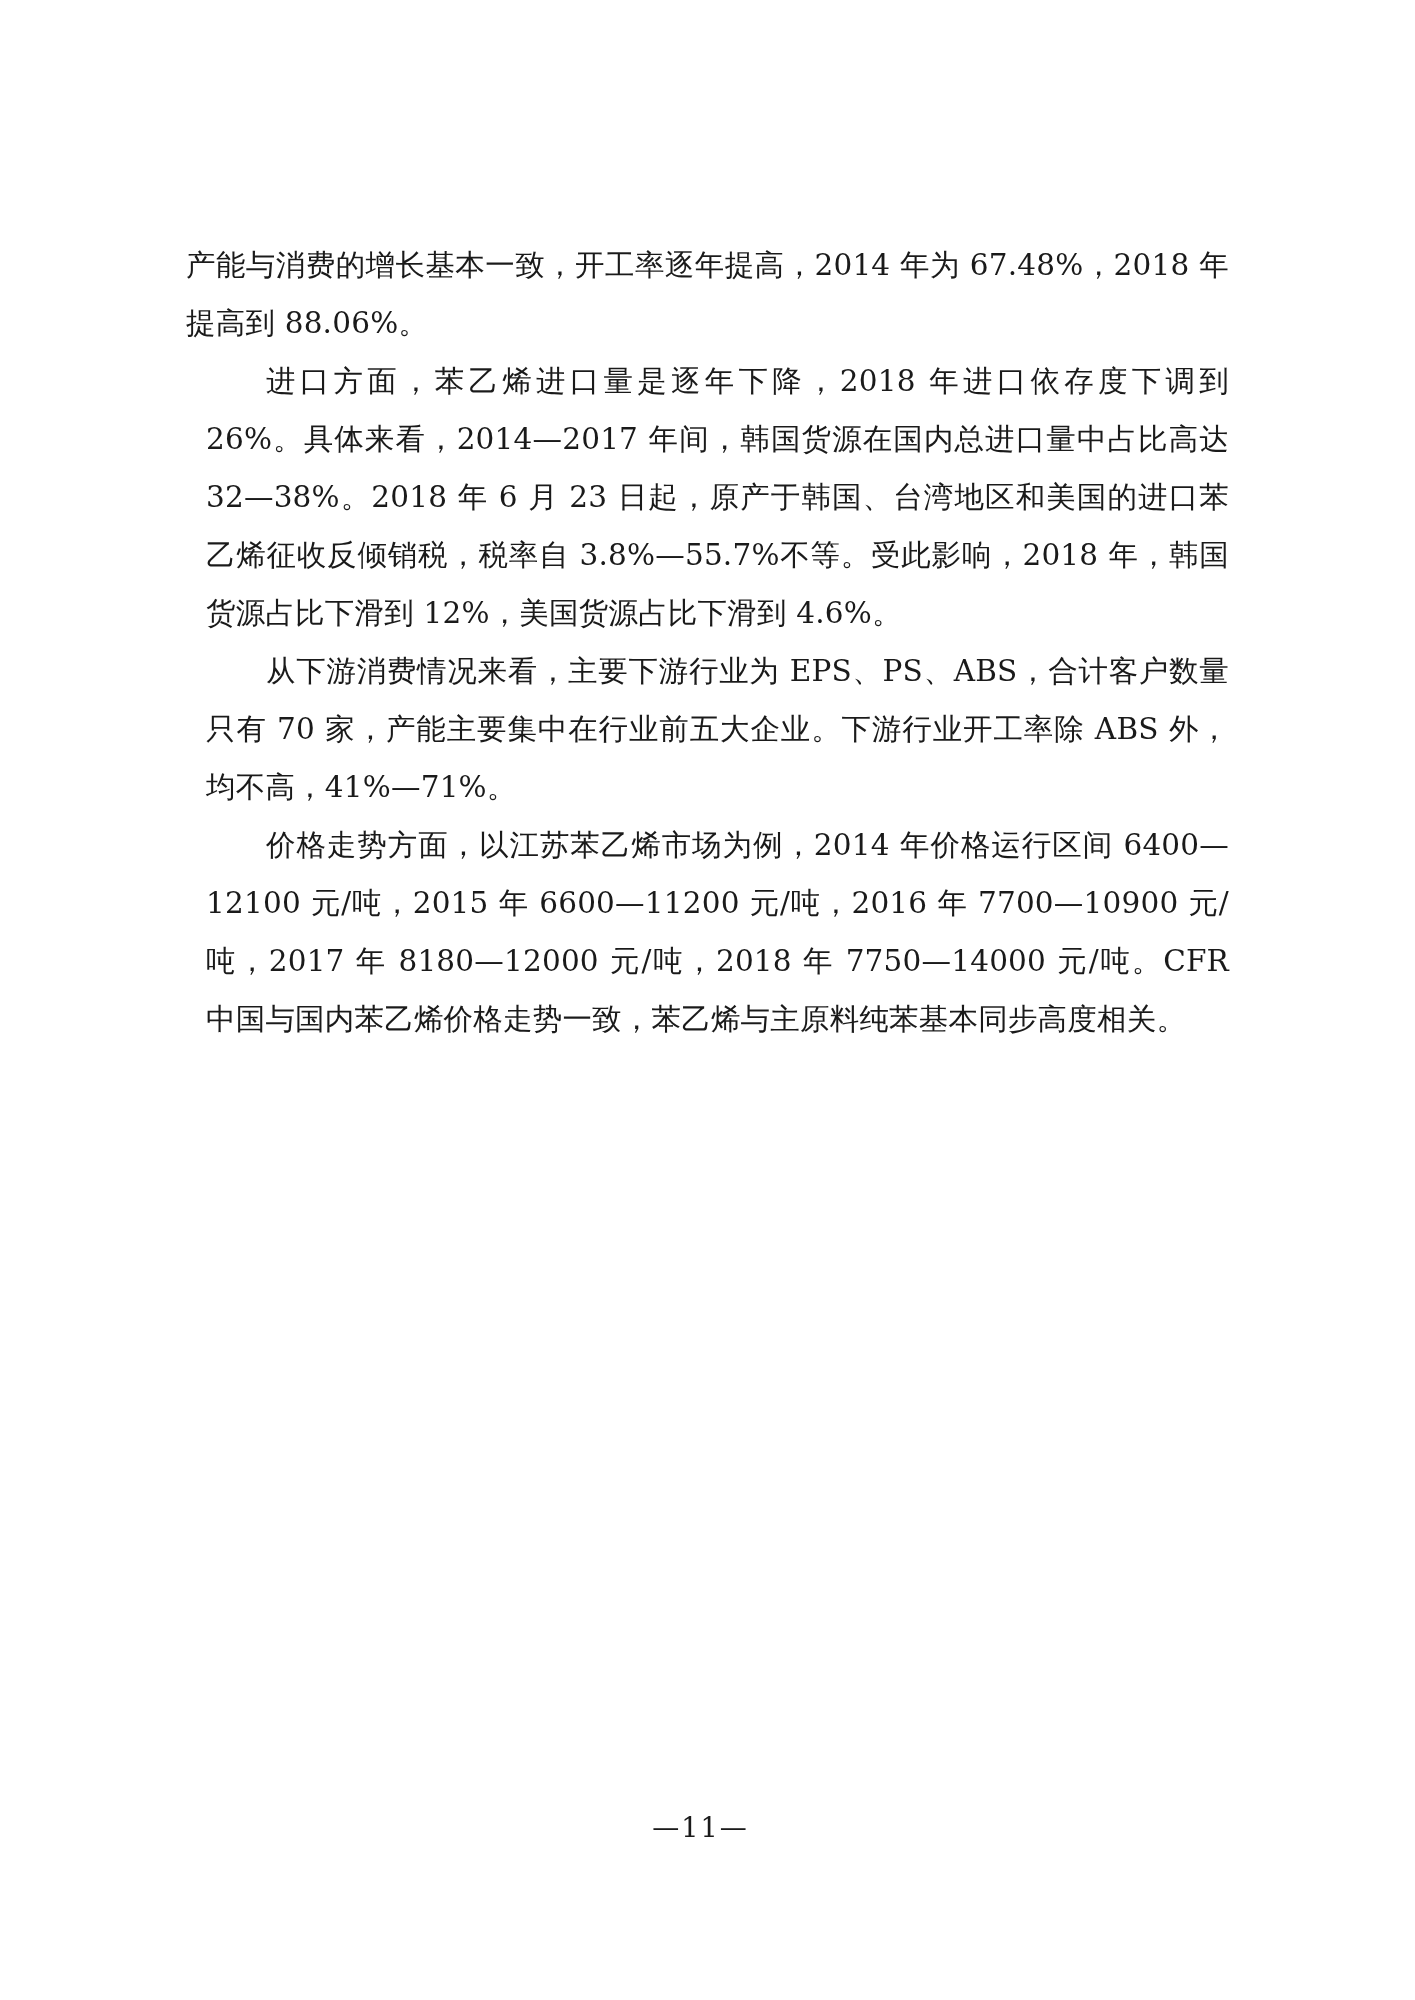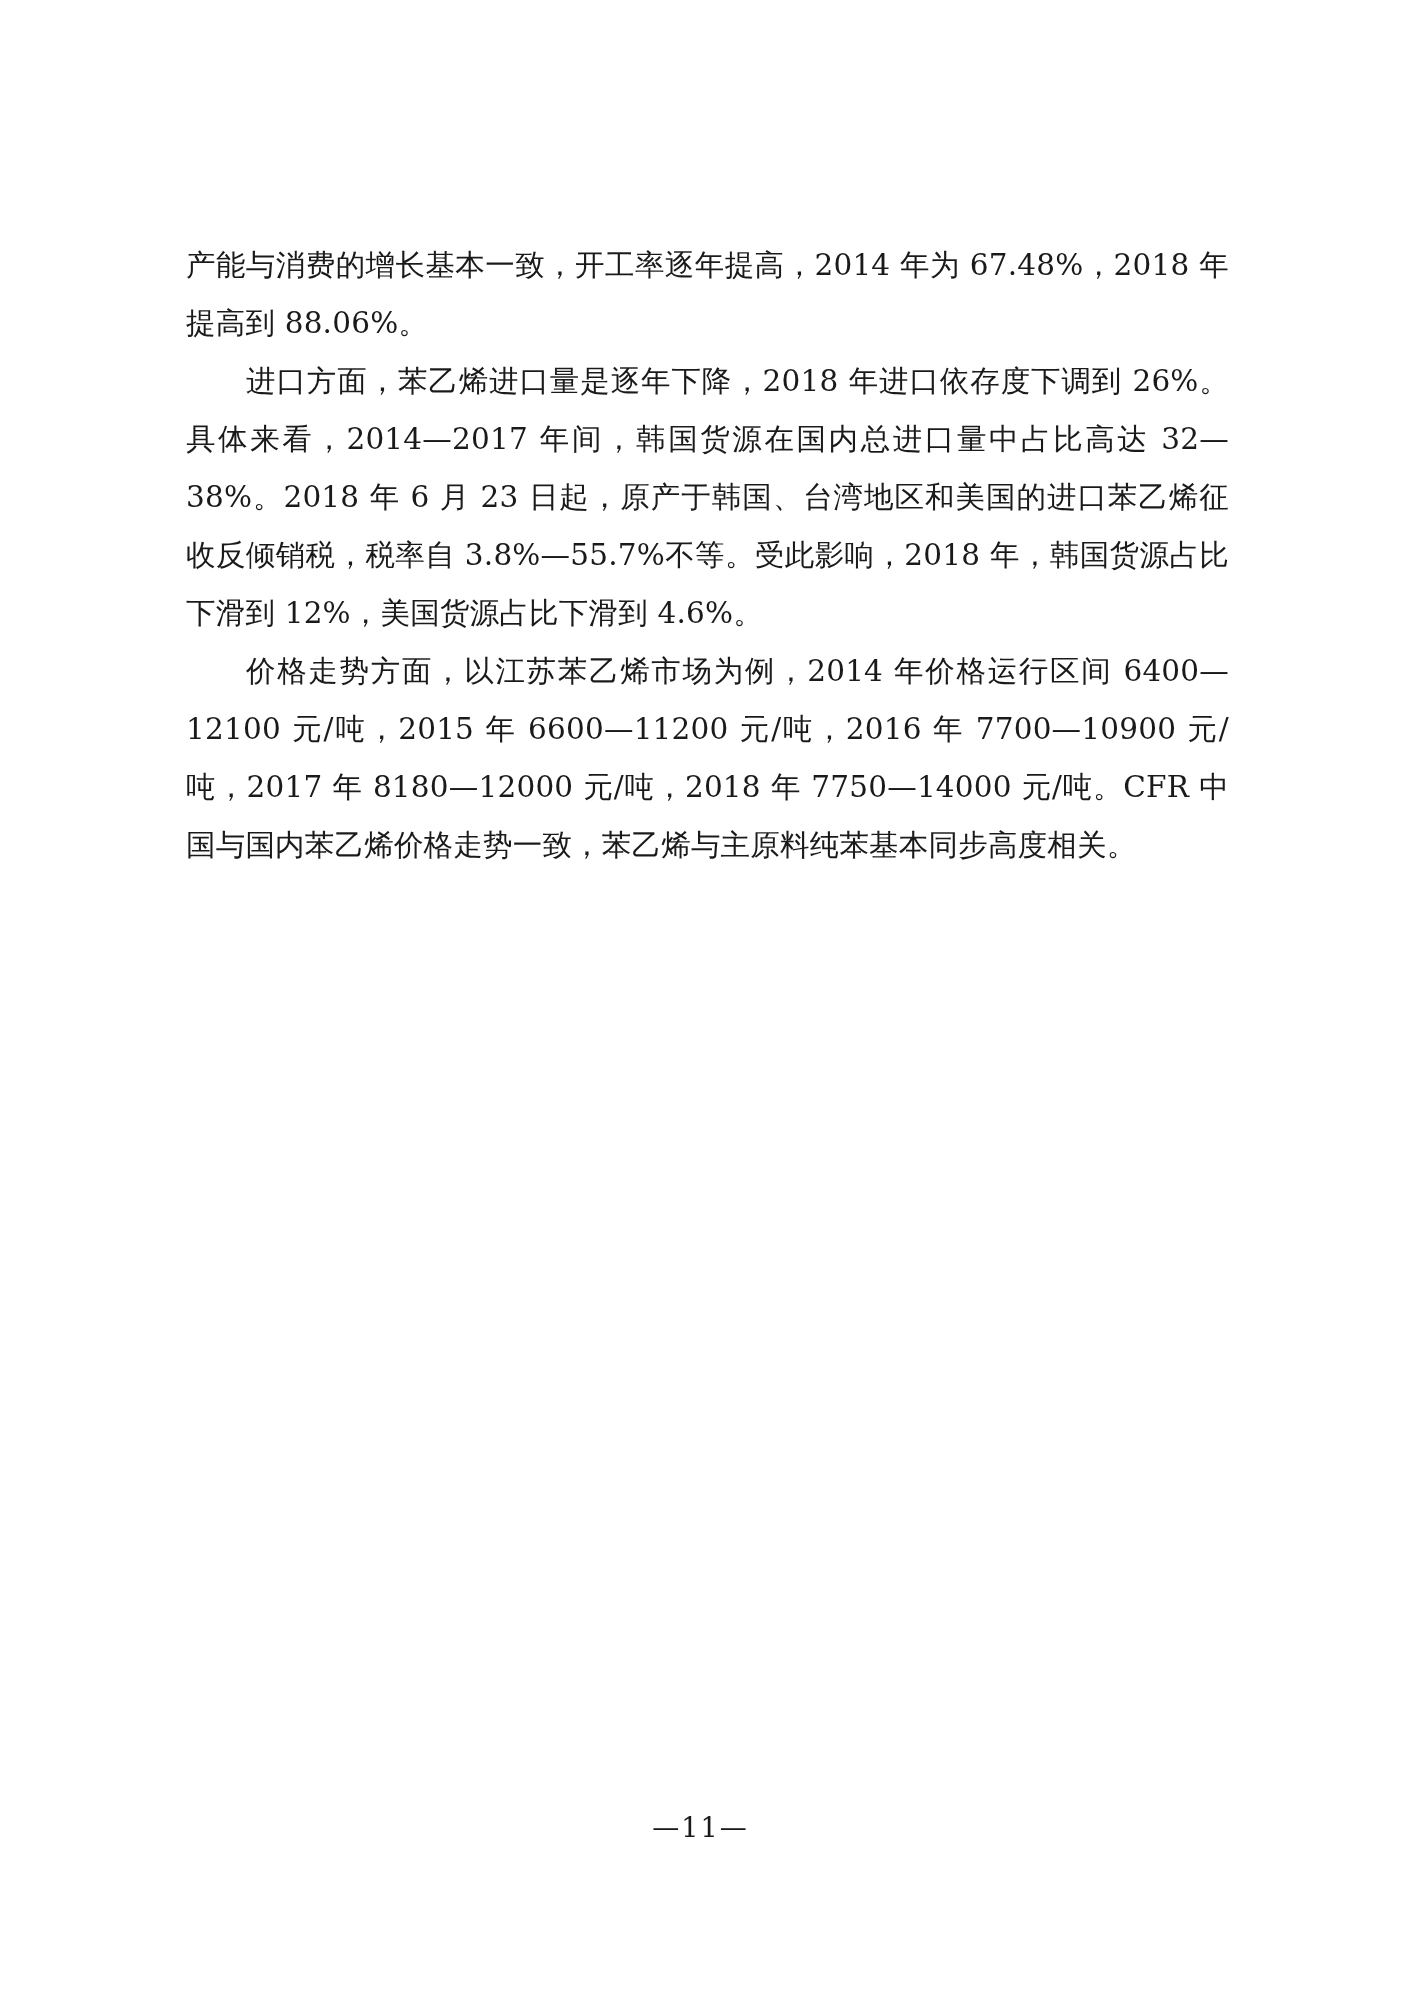--- a/index.html
+++ b/index.html
@@ -28,36 +28,38 @@
     font-size: 29.5px;
     line-height: 58px;
     text-align: justify;
     text-justify: inter-ideograph;
     text-indent: 0;
     letter-spacing: 0.2px;
     font-family: "DejaVu Serif", "Liberation Serif", serif;
   }
   p.indent {
     text-indent: 60px;
+    margin-left: 20px;
   }
   .footer {
     position: absolute;
     left: 0;
     top: 1812px;
     width: 1401px;
     text-align: center;
     font-size: 27px;
     font-family: "DejaVu Serif", "Liberation Serif", serif;
     color: #1a1a1a;
     letter-spacing: 2px;
   }
 </style>
 </head>
 <body>
 
 <div class="page">
   <div class="content">
     <p class="para">产能与消费的增长基本一致，开工率逐年提高，2014 年为 67.48%，2018 年提高到 88.06%。</p>
     <p class="para indent">进口方面，苯乙烯进口量是逐年下降，2018 年进口依存度下调到 26%。具体来看，2014—2017 年间，韩国货源在国内总进口量中占比高达 32—38%。2018 年 6 月 23 日起，原产于韩国、台湾地区和美国的进口苯乙烯征收反倾销税，税率自 3.8%—55.7%不等。受此影响，2018 年，韩国货源占比下滑到 12%，美国货源占比下滑到 4.6%。</p>
+    <p class="para indent">从下游消费情况来看，主要下游行业为 EPS、PS、ABS，合计客户数量只有 70 家，产能主要集中在行业前五大企业。下游行业开工率除 ABS 外，均不高，41%—71%。</p>
     <p class="para indent">价格走势方面，以江苏苯乙烯市场为例，2014 年价格运行区间 6400—12100 元/吨，2015 年 6600—11200 元/吨，2016 年 7700—10900 元/吨，2017 年 8180—12000 元/吨，2018 年 7750—14000 元/吨。CFR 中国与国内苯乙烯价格走势一致，苯乙烯与主原料纯苯基本同步高度相关。</p>
   </div>
   <div class="footer">—11—</div>
 </div>
 
 </body></html>

